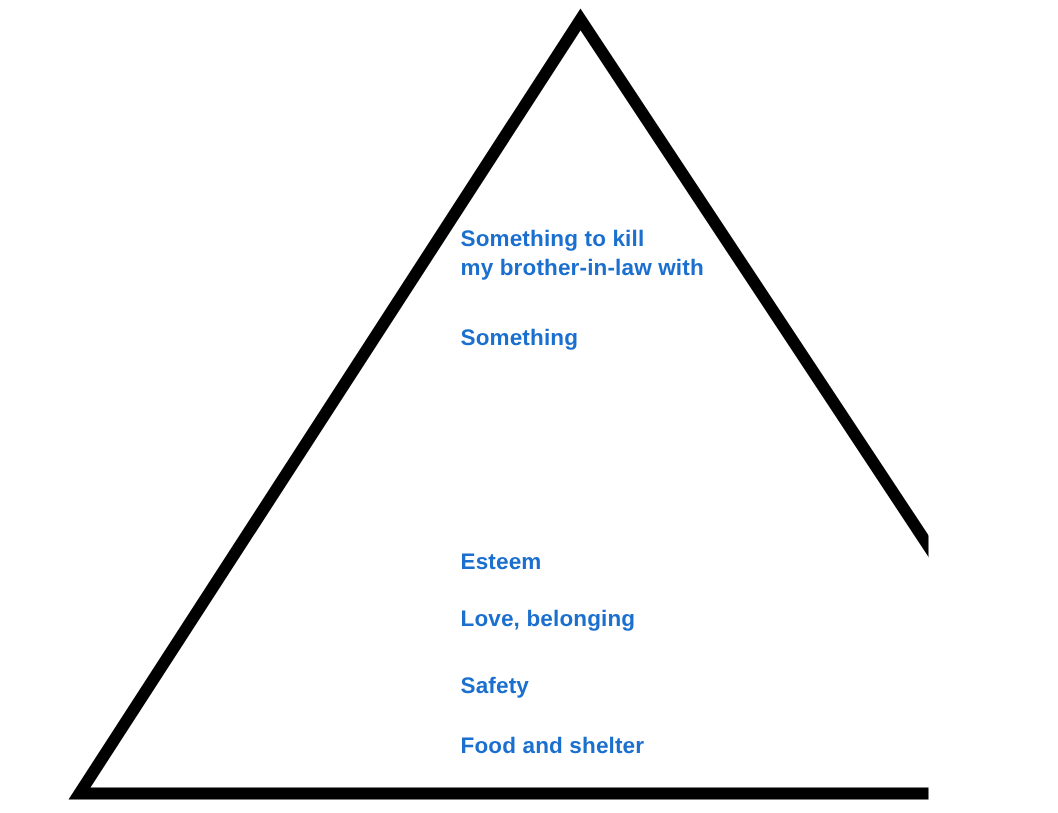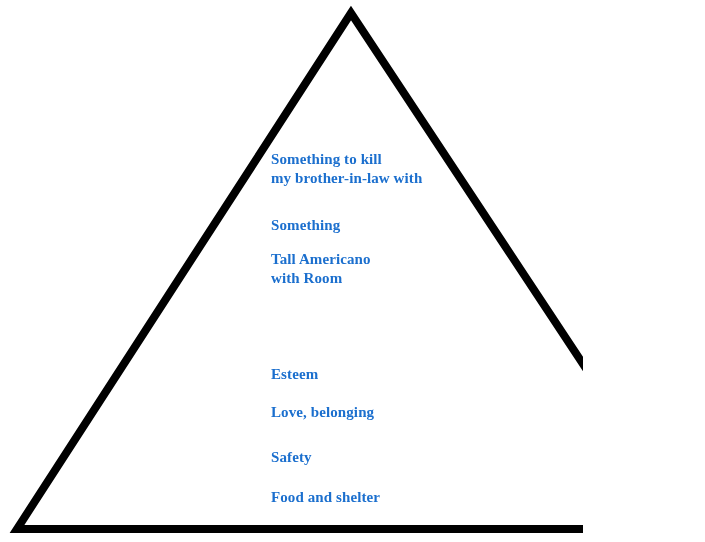--- a/index.html
+++ b/index.html
@@ -6,21 +6,22 @@
     margin: 0;
     padding: 0;
     background: #ffffff;
   }
   .canvas {
     position: relative;
     width: 583px;
     height: 542px;
     background: #ffffff;
     overflow: hidden;
-    font-family: Liberation Serif, serif;
+    font-family: Liberation Sans, sans-serif;
+    margin-left: 36px;
   }
   .pyramid-svg {
     position: absolute;
     top: 0;
     left: 0;
     width: 705px;
     height: 542px;
   }
   .label {
     position: absolute;
@@ -46,20 +47,18 @@
 
 <div class="canvas">
 
   <svg class="pyramid-svg" viewBox="0 0 705 542" aria-hidden="true">
     <polygon points="351,13 17,529 692,529" fill="none" stroke="#000000" stroke-width="8" stroke-linejoin="miter" stroke-miterlimit="12"></polygon>
   </svg>
 
   <div class="label l0">Something to kill
 my brother-in-law with</div>
   <div class="label l1">Something</div>
-  <div class="label l2">Tall Americano
-with Room</div>
   <div class="label l4">Esteem</div>
   <div class="label l5">Love, belonging</div>
   <div class="label l6">Safety</div>
   <div class="label l7">Food and shelter</div>
 
 </div>
 
 </body></html>

